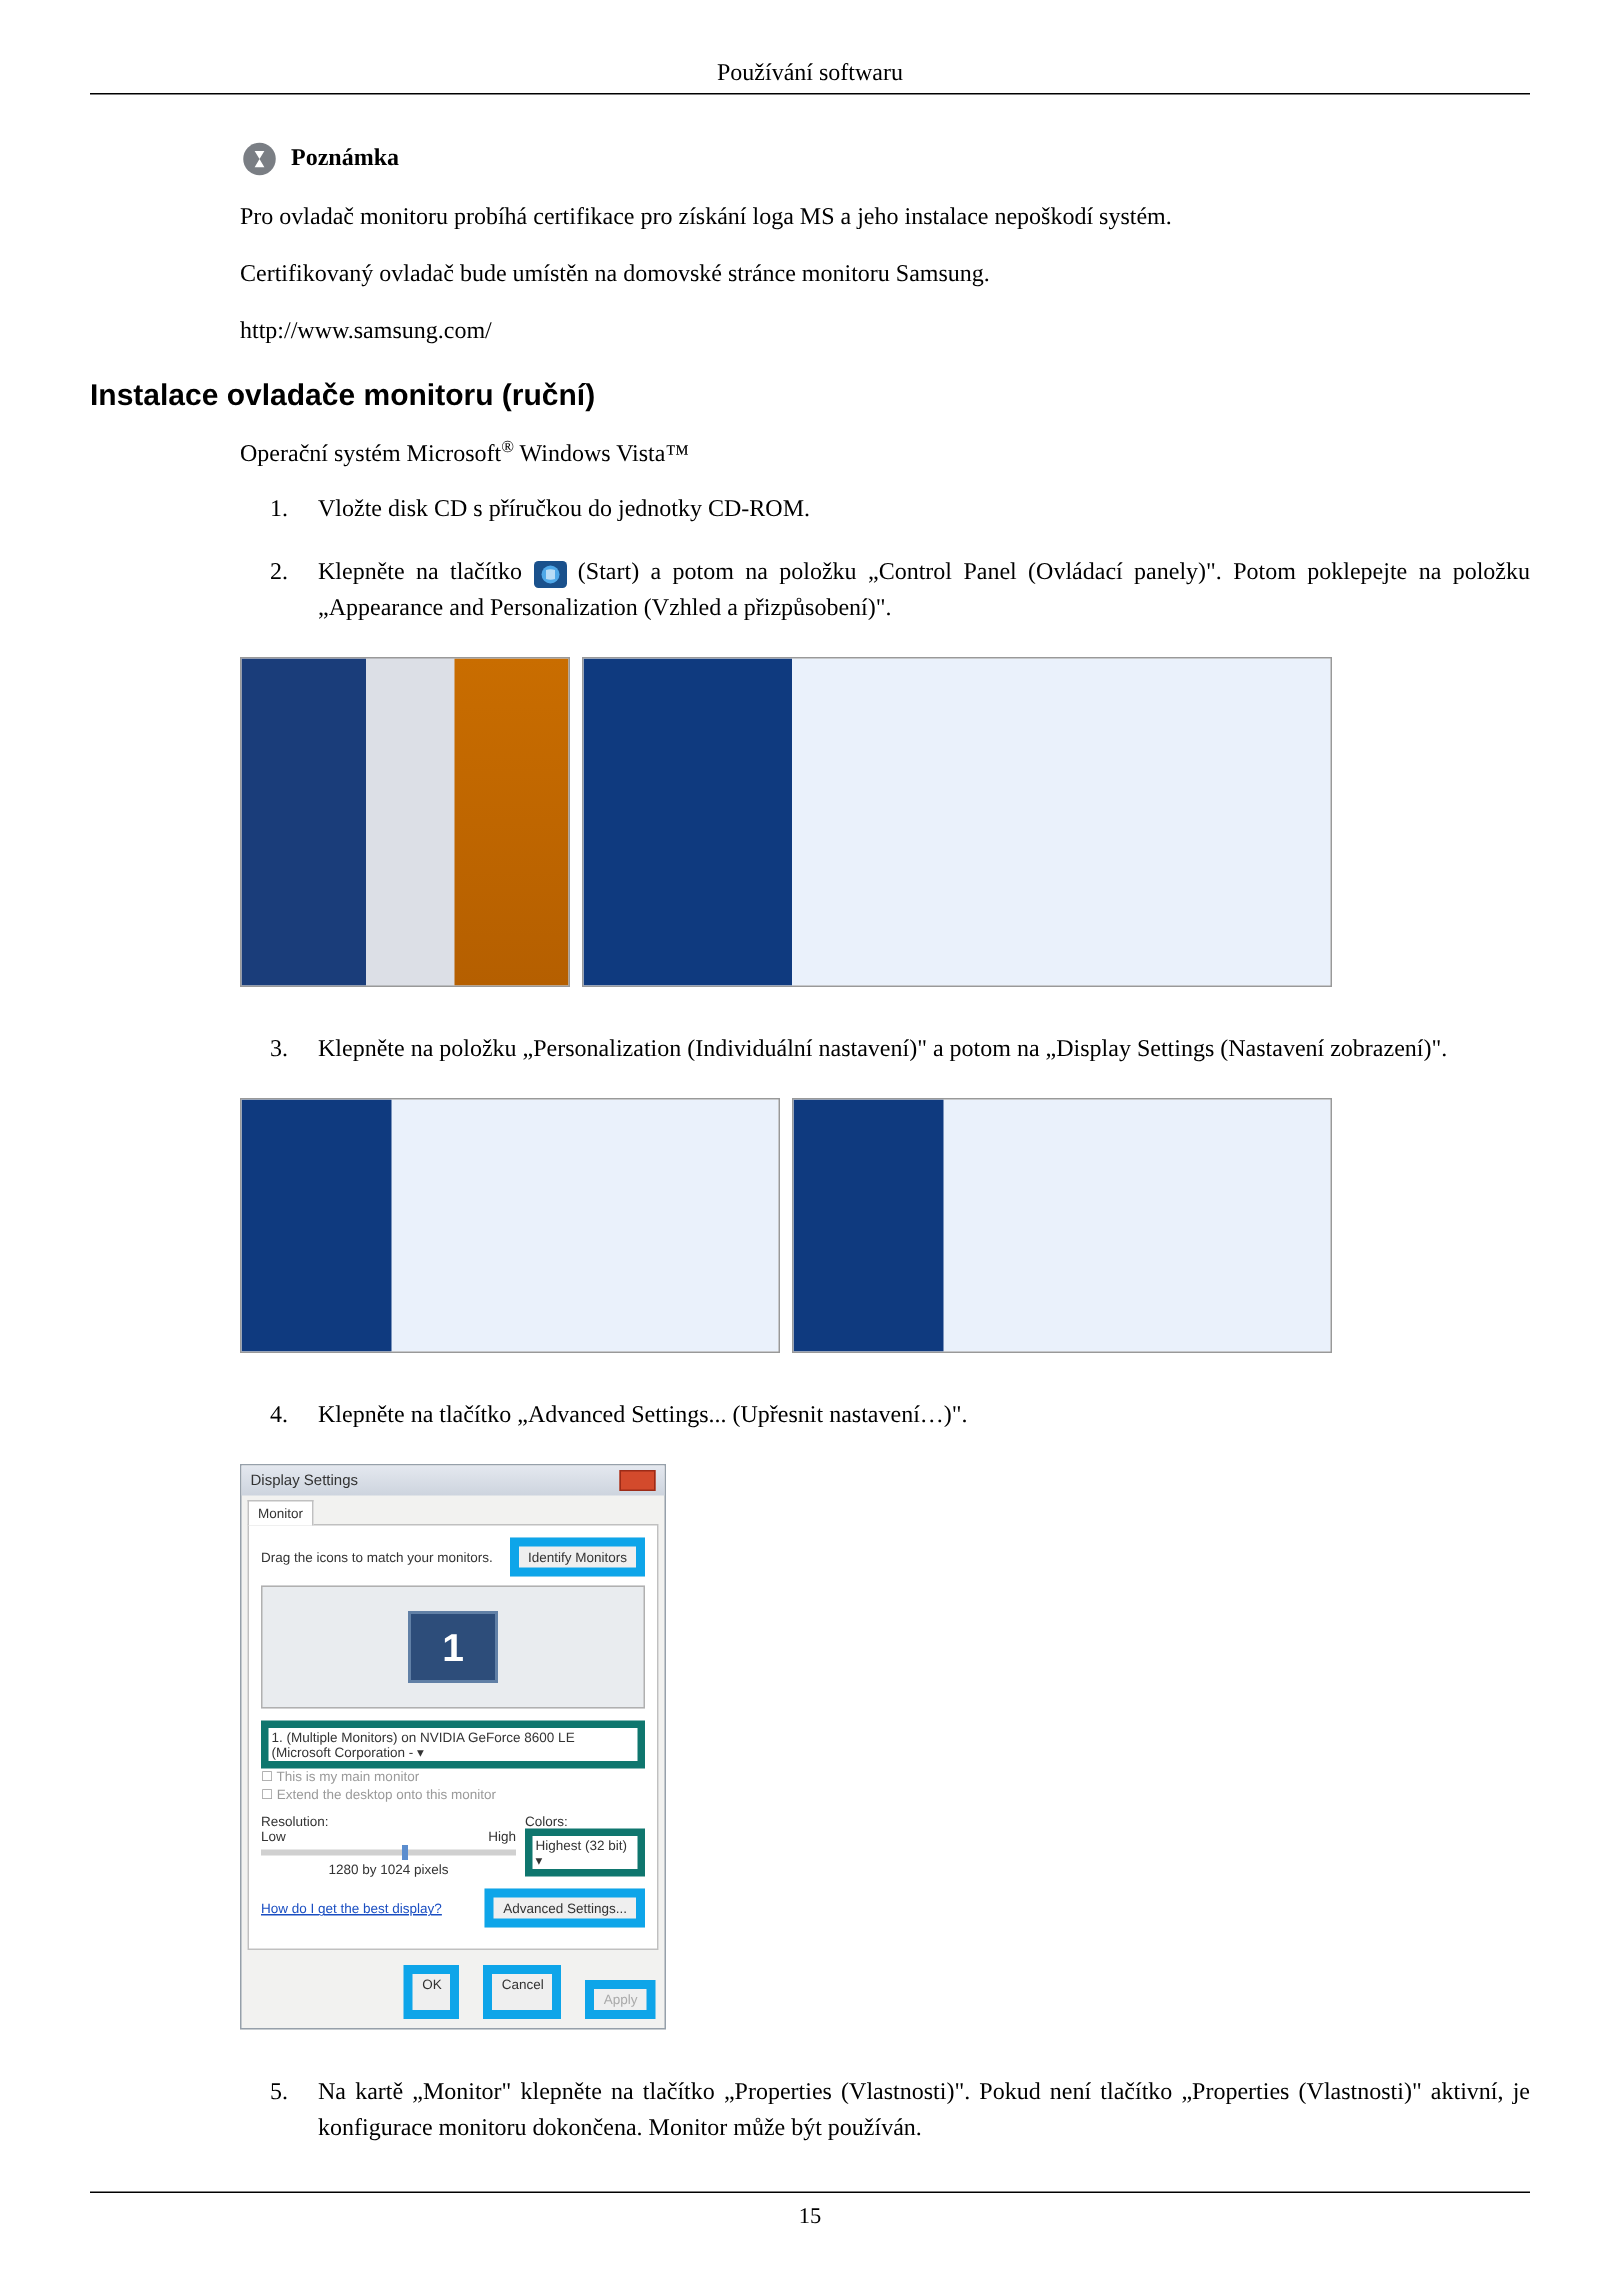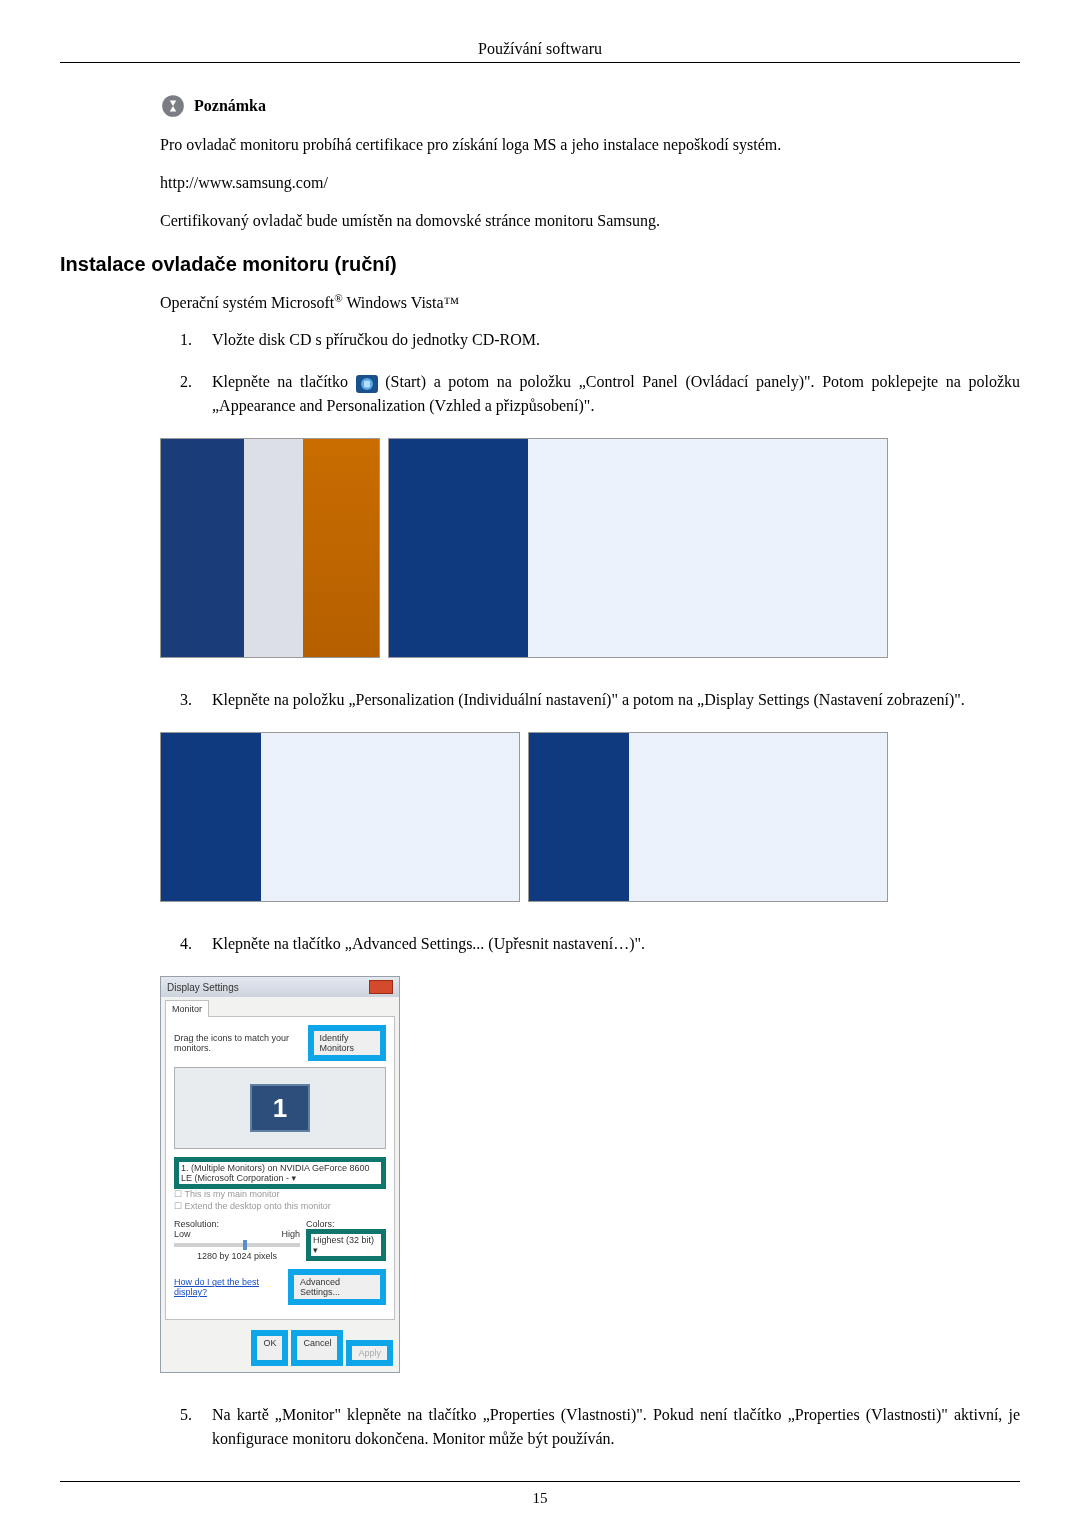--- a/index.html
+++ b/index.html
@@ -109,21 +109,21 @@
       content: "";
       position: absolute;
       left: 0; top: 0; bottom: 0;
       width: 28%;
       background: linear-gradient(#0f3a7f, #0f3a7f);
     }
     .img-single {
       margin: 20px 0 30px 100px;
     }
     .ds-box {
-      width: 240px;
+      width: 284px;
       border: 1px solid #96a0aa;
       box-sizing: border-box;
       background: #f2f2f0;
       font-family: Arial, Helvetica, sans-serif;
       font-size: 9px;
       color: #333;
     }
     .ds-title {
       background: linear-gradient(#e4e8ef, #cdd4de);
       padding: 3px 6px;
@@ -217,21 +217,21 @@
       height: 10px;
       background: #5b8dce;
     }
     .ds-link {
       color: #1a4ec2;
       text-decoration: underline;
     }
     .ds-footer {
       display: flex;
       justify-content: flex-end;
-      gap: 3px;
+      gap: 16px;
       padding: 6px;
     }
     .footer-rule {
       border: none;
       border-top: 1px solid #000;
       margin: 30px 0 8px 0;
     }
     .page-num {
       text-align: center;
       font-size: 15px;
@@ -247,22 +247,22 @@
 <div class="note-block">
   <div class="note-header">
     <svg class="note-icon" viewBox="0 0 24 24">
       <circle cx="12" cy="12" r="10" fill="#7a7e84"></circle>
       <path d="M9 7 L15 7 L12 12 L15 17 L9 17 L12 12 Z" fill="#fff"></path>
     </svg>
     <span class="note-label">Poznámka</span>
   </div>
   <div class="note-body">
     <p>Pro ovladač monitoru probíhá certifikace pro získání loga MS a jeho instalace nepoškodí systém.</p>
+    <p>Certifikovaný ovladač bude umístěn na domovské stránce monitoru Samsung.</p>
     <p>http://www.samsung.com/</p>
-    <p>Certifikovaný ovladač bude umístěn na domovské stránce monitoru Samsung.</p>
   </div>
 </div>
 
 <h2 class="section">Instalace ovladače monitoru (ruční)</h2>
 
 <p class="indented">
   <span>Operační systém Microsoft</span><sup>®</sup><span> Windows Vista</span><span>™</span>
 </p>
 
 <ol class="steps">

